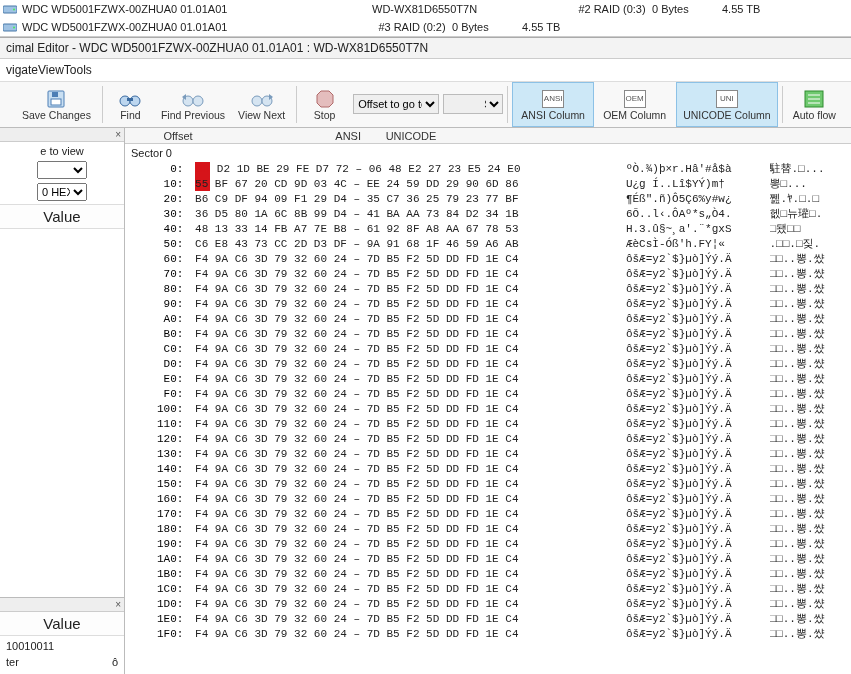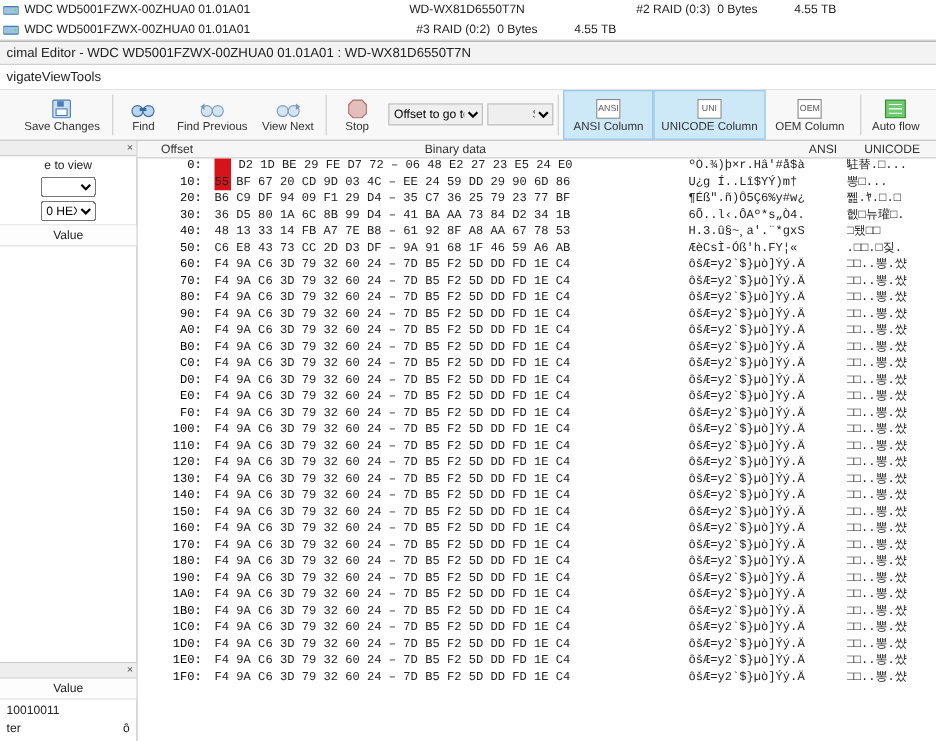--- a/index.html
+++ b/index.html
@@ -106,21 +106,21 @@
   .view-row {
     display: flex; align-items: center;
     padding: 3px 4px; font-size: 11px; border-bottom: 1px solid #ddd;
     gap: 4px;
     flex-direction: column;
   }
   .view-row select { flex: 0 0 auto; }
   .sel-view { width: 50px; height: 18px; font-size: 11px; }
   .sel-hex  { width: 50px; height: 18px; font-size: 11px; }
   .value-head {
-    text-align: center; padding: 3px 0; font-size: 11px;
+    text-align: center; padding: 3px 0; font-size: 15px;
     background: #fdfdfd; border-bottom: 1px solid #ddd;
   }
   .left-spacer { flex: 1; }
   .value-panel {
     border-top: 1px solid #bbb;
   }
   .value-panel .panel-close { }
   .value-panel .value-head { }
   .value-lines { font-size: 11px; padding: 2px 6px; line-height: 16px; }
 
@@ -260,31 +260,31 @@
   <select class="sel-sectors">
     <option>Sectors</option>
   </select>
   <div class="tool-sep"></div>
   <div class="tool-btn column active">
     <span class="ico">
         <span class="col-icon">ANSI</span>
       </span>
     <span class="lbl">ANSI Column</span>
   </div>
+  <div class="tool-btn column">
+    <span class="ico">
+        <span class="col-icon">OEM</span>
+      </span>
+    <span class="lbl">OEM Column</span>
+  </div>
   <div class="tool-btn column active">
     <span class="ico">
         <span class="col-icon">UNI</span>
       </span>
     <span class="lbl">UNICODE Column</span>
-  </div>
-  <div class="tool-btn column">
-    <span class="ico">
-        <span class="col-icon">OEM</span>
-      </span>
-    <span class="lbl">OEM Column</span>
   </div>
   <div class="tool-sep"></div>
   <div class="tool-btn">
     <span class="ico">
       <svg width="20" height="18" viewBox="0 0 20 18">
           <rect x="1" y="1" width="18" height="16" fill="#6fc96f" stroke="#2e8b2e"></rect>
           <path d="M4 5 h12 M4 9 h12 M4 13 h12" stroke="#fff" stroke-width="1"></path>
         </svg>
     </span>
     <span class="lbl">Auto flow</span>
@@ -312,19 +312,19 @@
           <span>ô</span>
         </div>
         <div><span>ter</span></div>
       </div>
     </div>
   </div>
 
   <div class="hex-pane">
     <div class="hex-head">
       <span class="h-offset">Offset</span>
-      <span class="h-data">Binary data</span>
       <span class="h-ansi">ANSI</span>
       <span class="h-uni">UNICODE</span>
     </div>
+    <div class="sector-label">Sector 0</div>
     <div class="hex-body" id="hex-body"><div class="hex-line"><span class="hx-off">0:</span><span class="hx-gap1"></span><span class="hx-bytes"><span class="hl-byte">BB</span> D2 1D BE 29 FE D7 72 – 06 48 E2 27 23 E5 24 E0</span><span class="hx-gap2"></span><span class="hx-ansi">ºÒ.¾)þ×r.Hâ'#å$à</span><span class="hx-gap3"></span><span class="hx-uni">駐替.□...</span></div><div class="hex-line"><span class="hx-off">10:</span><span class="hx-gap1"></span><span class="hx-bytes">55 BF 67 20 CD 9D 03 4C – EE 24 59 DD 29 90 6D 86</span><span class="hx-gap2"></span><span class="hx-ansi">U¿g Í..Lî$YÝ)m†</span><span class="hx-gap3"></span><span class="hx-uni">뽕□...</span></div><div class="hex-line"><span class="hx-off">20:</span><span class="hx-gap1"></span><span class="hx-bytes">B6 C9 DF 94 09 F1 29 D4 – 35 C7 36 25 79 23 77 BF</span><span class="hx-gap2"></span><span class="hx-ansi">¶Éß".ñ)Ô5Ç6%y#w¿</span><span class="hx-gap3"></span><span class="hx-uni">쩶.ﾔ.□.□</span></div><div class="hex-line"><span class="hx-off">30:</span><span class="hx-gap1"></span><span class="hx-bytes">36 D5 80 1A 6C 8B 99 D4 – 41 BA AA 73 84 D2 34 1B</span><span class="hx-gap2"></span><span class="hx-ansi">6Õ..l‹.ÔAº*s„Ò4.</span><span class="hx-gap3"></span><span class="hx-uni">헶□뉴瓘□.</span></div><div class="hex-line"><span class="hx-off">40:</span><span class="hx-gap1"></span><span class="hx-bytes">48 13 33 14 FB A7 7E B8 – 61 92 8F A8 AA 67 78 53</span><span class="hx-gap2"></span><span class="hx-ansi">H.3.û§~¸a'.¨*gxS</span><span class="hx-gap3"></span><span class="hx-uni">□됐□□</span></div><div class="hex-line"><span class="hx-off">50:</span><span class="hx-gap1"></span><span class="hx-bytes">C6 E8 43 73 CC 2D D3 DF – 9A 91 68 1F 46 59 A6 AB</span><span class="hx-gap2"></span><span class="hx-ansi">ÆèCsÌ-Óß'h.FY¦«</span><span class="hx-gap3"></span><span class="hx-uni">.□□.□짖.</span></div><div class="hex-line"><span class="hx-off">60:</span><span class="hx-gap1"></span><span class="hx-bytes">F4 9A C6 3D 79 32 60 24 – 7D B5 F2 5D DD FD 1E C4</span><span class="hx-gap2"></span><span class="hx-ansi">ôšÆ=y2`$}µò]Ýý.Ä</span><span class="hx-gap3"></span><span class="hx-uni">□□..뽕.썄</span></div><div class="hex-line"><span class="hx-off">70:</span><span class="hx-gap1"></span><span class="hx-bytes">F4 9A C6 3D 79 32 60 24 – 7D B5 F2 5D DD FD 1E C4</span><span class="hx-gap2"></span><span class="hx-ansi">ôšÆ=y2`$}µò]Ýý.Ä</span><span class="hx-gap3"></span><span class="hx-uni">□□..뽕.썄</span></div><div class="hex-line"><span class="hx-off">80:</span><span class="hx-gap1"></span><span class="hx-bytes">F4 9A C6 3D 79 32 60 24 – 7D B5 F2 5D DD FD 1E C4</span><span class="hx-gap2"></span><span class="hx-ansi">ôšÆ=y2`$}µò]Ýý.Ä</span><span class="hx-gap3"></span><span class="hx-uni">□□..뽕.썄</span></div><div class="hex-line"><span class="hx-off">90:</span><span class="hx-gap1"></span><span class="hx-bytes">F4 9A C6 3D 79 32 60 24 – 7D B5 F2 5D DD FD 1E C4</span><span class="hx-gap2"></span><span class="hx-ansi">ôšÆ=y2`$}µò]Ýý.Ä</span><span class="hx-gap3"></span><span class="hx-uni">□□..뽕.썄</span></div><div class="hex-line"><span class="hx-off">A0:</span><span class="hx-gap1"></span><span class="hx-bytes">F4 9A C6 3D 79 32 60 24 – 7D B5 F2 5D DD FD 1E C4</span><span class="hx-gap2"></span><span class="hx-ansi">ôšÆ=y2`$}µò]Ýý.Ä</span><span class="hx-gap3"></span><span class="hx-uni">□□..뽕.썄</span></div><div class="hex-line"><span class="hx-off">B0:</span><span class="hx-gap1"></span><span class="hx-bytes">F4 9A C6 3D 79 32 60 24 – 7D B5 F2 5D DD FD 1E C4</span><span class="hx-gap2"></span><span class="hx-ansi">ôšÆ=y2`$}µò]Ýý.Ä</span><span class="hx-gap3"></span><span class="hx-uni">□□..뽕.썄</span></div><div class="hex-line"><span class="hx-off">C0:</span><span class="hx-gap1"></span><span class="hx-bytes">F4 9A C6 3D 79 32 60 24 – 7D B5 F2 5D DD FD 1E C4</span><span class="hx-gap2"></span><span class="hx-ansi">ôšÆ=y2`$}µò]Ýý.Ä</span><span class="hx-gap3"></span><span class="hx-uni">□□..뽕.썄</span></div><div class="hex-line"><span class="hx-off">D0:</span><span class="hx-gap1"></span><span class="hx-bytes">F4 9A C6 3D 79 32 60 24 – 7D B5 F2 5D DD FD 1E C4</span><span class="hx-gap2"></span><span class="hx-ansi">ôšÆ=y2`$}µò]Ýý.Ä</span><span class="hx-gap3"></span><span class="hx-uni">□□..뽕.썄</span></div><div class="hex-line"><span class="hx-off">E0:</span><span class="hx-gap1"></span><span class="hx-bytes">F4 9A C6 3D 79 32 60 24 – 7D B5 F2 5D DD FD 1E C4</span><span class="hx-gap2"></span><span class="hx-ansi">ôšÆ=y2`$}µò]Ýý.Ä</span><span class="hx-gap3"></span><span class="hx-uni">□□..뽕.썄</span></div><div class="hex-line"><span class="hx-off">F0:</span><span class="hx-gap1"></span><span class="hx-bytes">F4 9A C6 3D 79 32 60 24 – 7D B5 F2 5D DD FD 1E C4</span><span class="hx-gap2"></span><span class="hx-ansi">ôšÆ=y2`$}µò]Ýý.Ä</span><span class="hx-gap3"></span><span class="hx-uni">□□..뽕.썄</span></div><div class="hex-line"><span class="hx-off">100:</span><span class="hx-gap1"></span><span class="hx-bytes">F4 9A C6 3D 79 32 60 24 – 7D B5 F2 5D DD FD 1E C4</span><span class="hx-gap2"></span><span class="hx-ansi">ôšÆ=y2`$}µò]Ýý.Ä</span><span class="hx-gap3"></span><span class="hx-uni">□□..뽕.썄</span></div><div class="hex-line"><span class="hx-off">110:</span><span class="hx-gap1"></span><span class="hx-bytes">F4 9A C6 3D 79 32 60 24 – 7D B5 F2 5D DD FD 1E C4</span><span class="hx-gap2"></span><span class="hx-ansi">ôšÆ=y2`$}µò]Ýý.Ä</span><span class="hx-gap3"></span><span class="hx-uni">□□..뽕.썄</span></div><div class="hex-line"><span class="hx-off">120:</span><span class="hx-gap1"></span><span class="hx-bytes">F4 9A C6 3D 79 32 60 24 – 7D B5 F2 5D DD FD 1E C4</span><span class="hx-gap2"></span><span class="hx-ansi">ôšÆ=y2`$}µò]Ýý.Ä</span><span class="hx-gap3"></span><span class="hx-uni">□□..뽕.썄</span></div><div class="hex-line"><span class="hx-off">130:</span><span class="hx-gap1"></span><span class="hx-bytes">F4 9A C6 3D 79 32 60 24 – 7D B5 F2 5D DD FD 1E C4</span><span class="hx-gap2"></span><span class="hx-ansi">ôšÆ=y2`$}µò]Ýý.Ä</span><span class="hx-gap3"></span><span class="hx-uni">□□..뽕.썄</span></div><div class="hex-line"><span class="hx-off">140:</span><span class="hx-gap1"></span><span class="hx-bytes">F4 9A C6 3D 79 32 60 24 – 7D B5 F2 5D DD FD 1E C4</span><span class="hx-gap2"></span><span class="hx-ansi">ôšÆ=y2`$}µò]Ýý.Ä</span><span class="hx-gap3"></span><span class="hx-uni">□□..뽕.썄</span></div><div class="hex-line"><span class="hx-off">150:</span><span class="hx-gap1"></span><span class="hx-bytes">F4 9A C6 3D 79 32 60 24 – 7D B5 F2 5D DD FD 1E C4</span><span class="hx-gap2"></span><span class="hx-ansi">ôšÆ=y2`$}µò]Ýý.Ä</span><span class="hx-gap3"></span><span class="hx-uni">□□..뽕.썄</span></div><div class="hex-line"><span class="hx-off">160:</span><span class="hx-gap1"></span><span class="hx-bytes">F4 9A C6 3D 79 32 60 24 – 7D B5 F2 5D DD FD 1E C4</span><span class="hx-gap2"></span><span class="hx-ansi">ôšÆ=y2`$}µò]Ýý.Ä</span><span class="hx-gap3"></span><span class="hx-uni">□□..뽕.썄</span></div><div class="hex-line"><span class="hx-off">170:</span><span class="hx-gap1"></span><span class="hx-bytes">F4 9A C6 3D 79 32 60 24 – 7D B5 F2 5D DD FD 1E C4</span><span class="hx-gap2"></span><span class="hx-ansi">ôšÆ=y2`$}µò]Ýý.Ä</span><span class="hx-gap3"></span><span class="hx-uni">□□..뽕.썄</span></div><div class="hex-line"><span class="hx-off">180:</span><span class="hx-gap1"></span><span class="hx-bytes">F4 9A C6 3D 79 32 60 24 – 7D B5 F2 5D DD FD 1E C4</span><span class="hx-gap2"></span><span class="hx-ansi">ôšÆ=y2`$}µò]Ýý.Ä</span><span class="hx-gap3"></span><span class="hx-uni">□□..뽕.썄</span></div><div class="hex-line"><span class="hx-off">190:</span><span class="hx-gap1"></span><span class="hx-bytes">F4 9A C6 3D 79 32 60 24 – 7D B5 F2 5D DD FD 1E C4</span><span class="hx-gap2"></span><span class="hx-ansi">ôšÆ=y2`$}µò]Ýý.Ä</span><span class="hx-gap3"></span><span class="hx-uni">□□..뽕.썄</span></div><div class="hex-line"><span class="hx-off">1A0:</span><span class="hx-gap1"></span><span class="hx-bytes">F4 9A C6 3D 79 32 60 24 – 7D B5 F2 5D DD FD 1E C4</span><span class="hx-gap2"></span><span class="hx-ansi">ôšÆ=y2`$}µò]Ýý.Ä</span><span class="hx-gap3"></span><span class="hx-uni">□□..뽕.썄</span></div><div class="hex-line"><span class="hx-off">1B0:</span><span class="hx-gap1"></span><span class="hx-bytes">F4 9A C6 3D 79 32 60 24 – 7D B5 F2 5D DD FD 1E C4</span><span class="hx-gap2"></span><span class="hx-ansi">ôšÆ=y2`$}µò]Ýý.Ä</span><span class="hx-gap3"></span><span class="hx-uni">□□..뽕.썄</span></div><div class="hex-line"><span class="hx-off">1C0:</span><span class="hx-gap1"></span><span class="hx-bytes">F4 9A C6 3D 79 32 60 24 – 7D B5 F2 5D DD FD 1E C4</span><span class="hx-gap2"></span><span class="hx-ansi">ôšÆ=y2`$}µò]Ýý.Ä</span><span class="hx-gap3"></span><span class="hx-uni">□□..뽕.썄</span></div><div class="hex-line"><span class="hx-off">1D0:</span><span class="hx-gap1"></span><span class="hx-bytes">F4 9A C6 3D 79 32 60 24 – 7D B5 F2 5D DD FD 1E C4</span><span class="hx-gap2"></span><span class="hx-ansi">ôšÆ=y2`$}µò]Ýý.Ä</span><span class="hx-gap3"></span><span class="hx-uni">□□..뽕.썄</span></div><div class="hex-line"><span class="hx-off">1E0:</span><span class="hx-gap1"></span><span class="hx-bytes">F4 9A C6 3D 79 32 60 24 – 7D B5 F2 5D DD FD 1E C4</span><span class="hx-gap2"></span><span class="hx-ansi">ôšÆ=y2`$}µò]Ýý.Ä</span><span class="hx-gap3"></span><span class="hx-uni">□□..뽕.썄</span></div><div class="hex-line"><span class="hx-off">1F0:</span><span class="hx-gap1"></span><span class="hx-bytes">F4 9A C6 3D 79 32 60 24 – 7D B5 F2 5D DD FD 1E C4</span><span class="hx-gap2"></span><span class="hx-ansi">ôšÆ=y2`$}µò]Ýý.Ä</span><span class="hx-gap3"></span><span class="hx-uni">□□..뽕.썄</span></div></div>
   </div>
 </div>
 
 </body></html>

